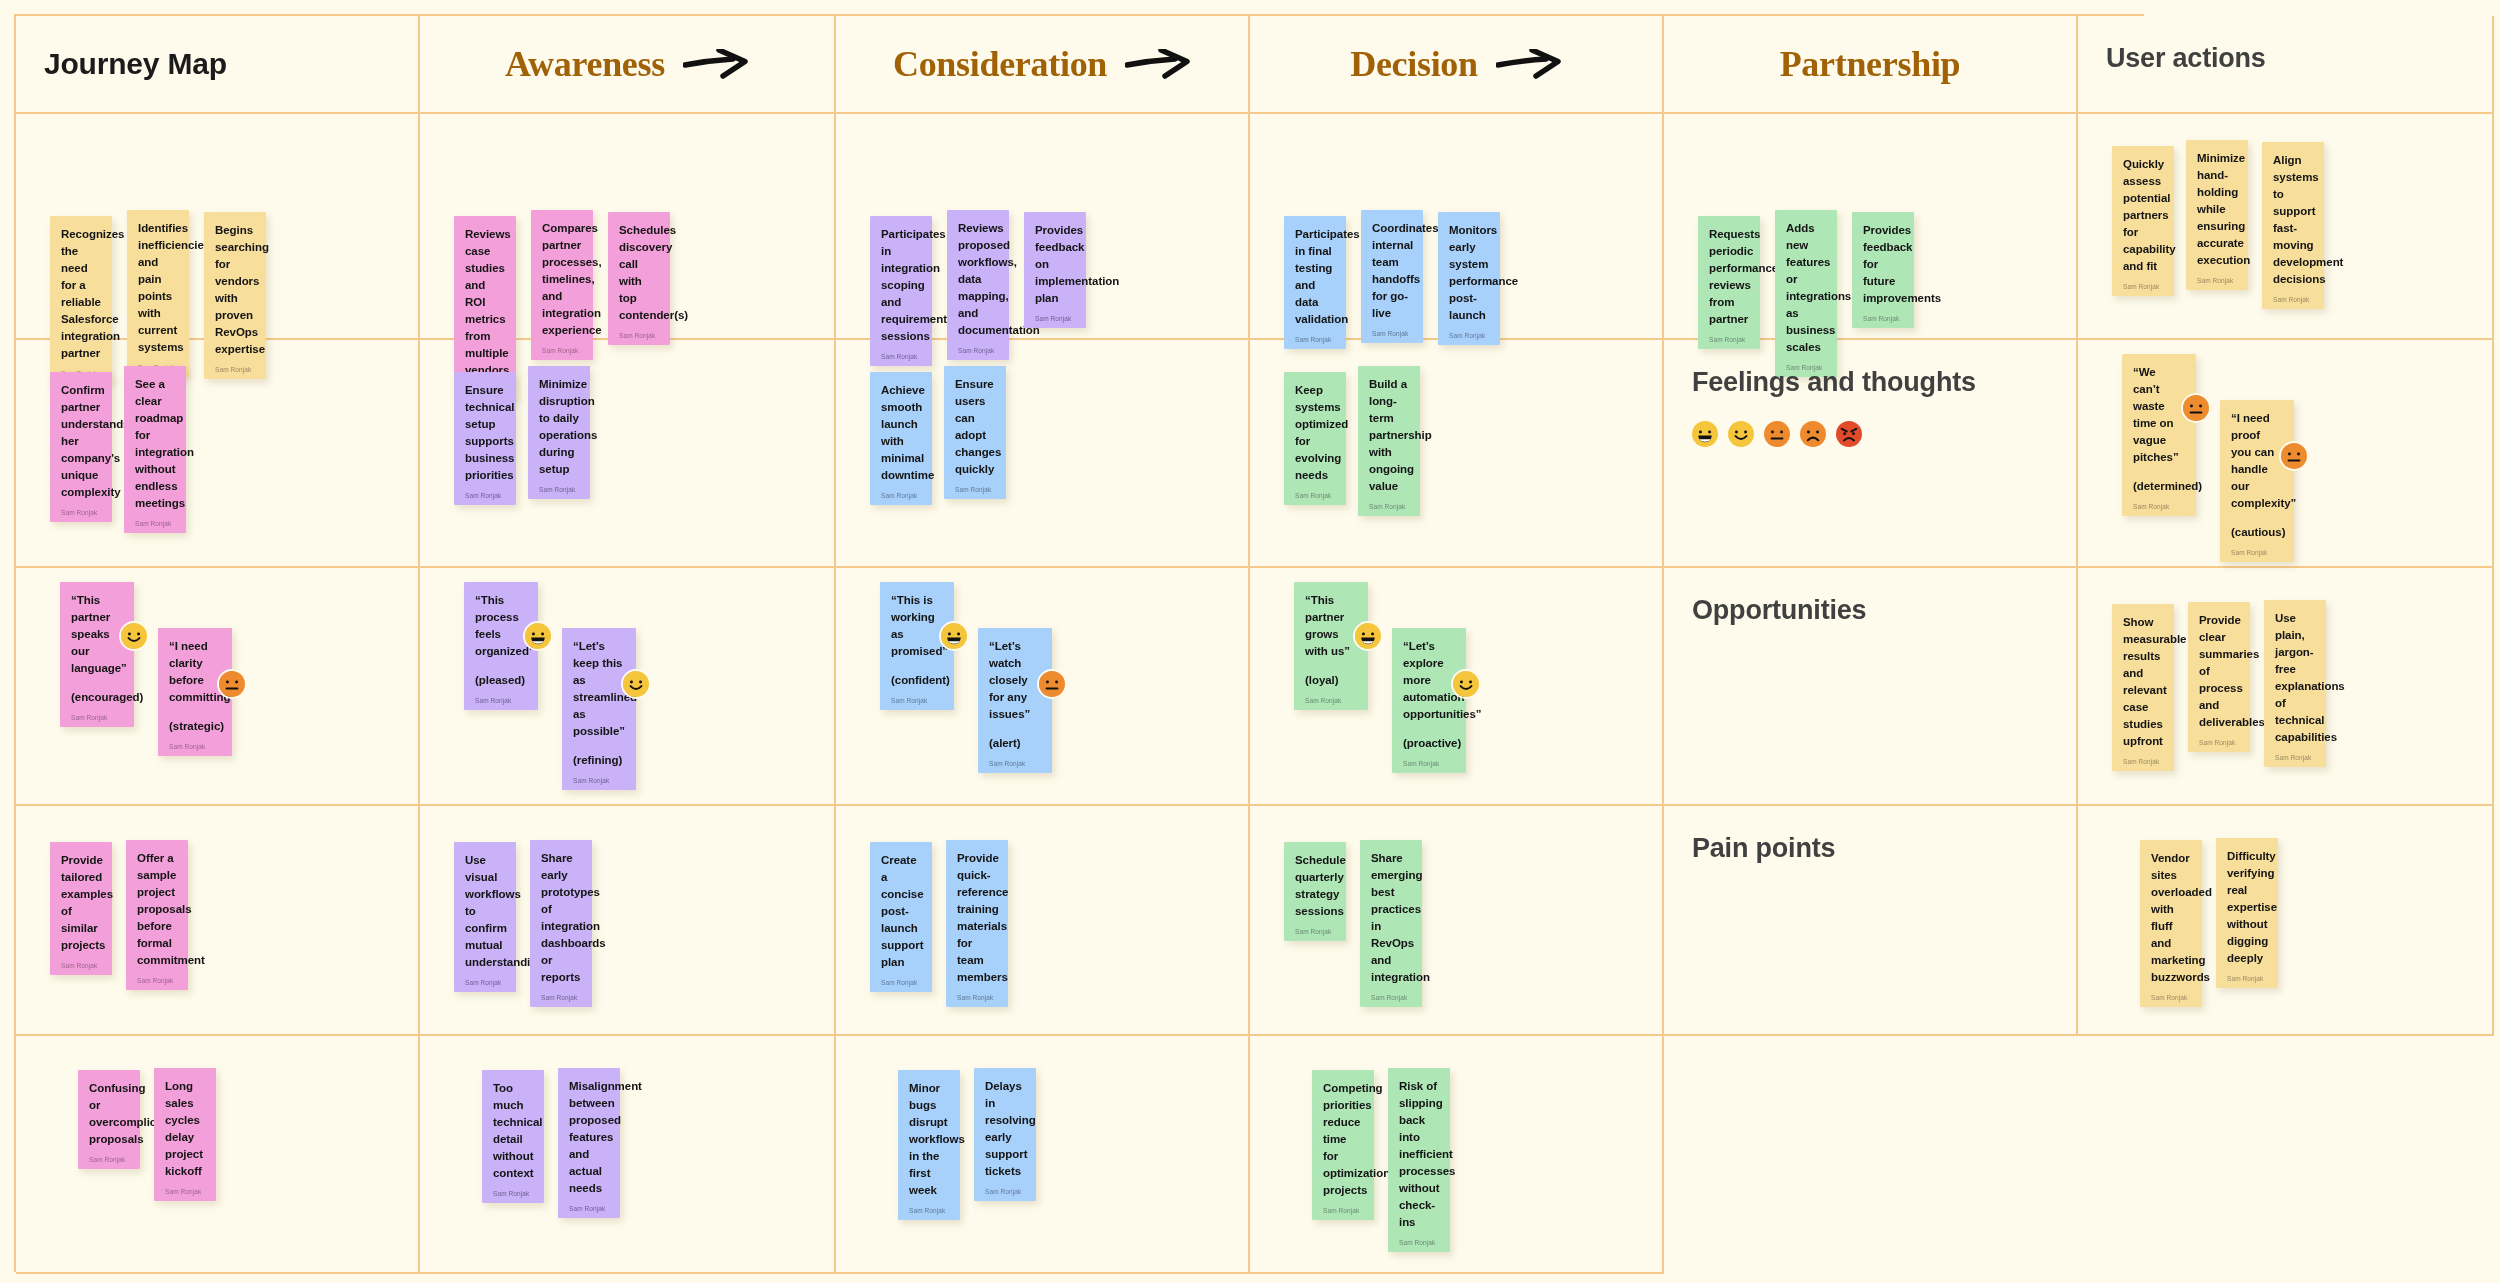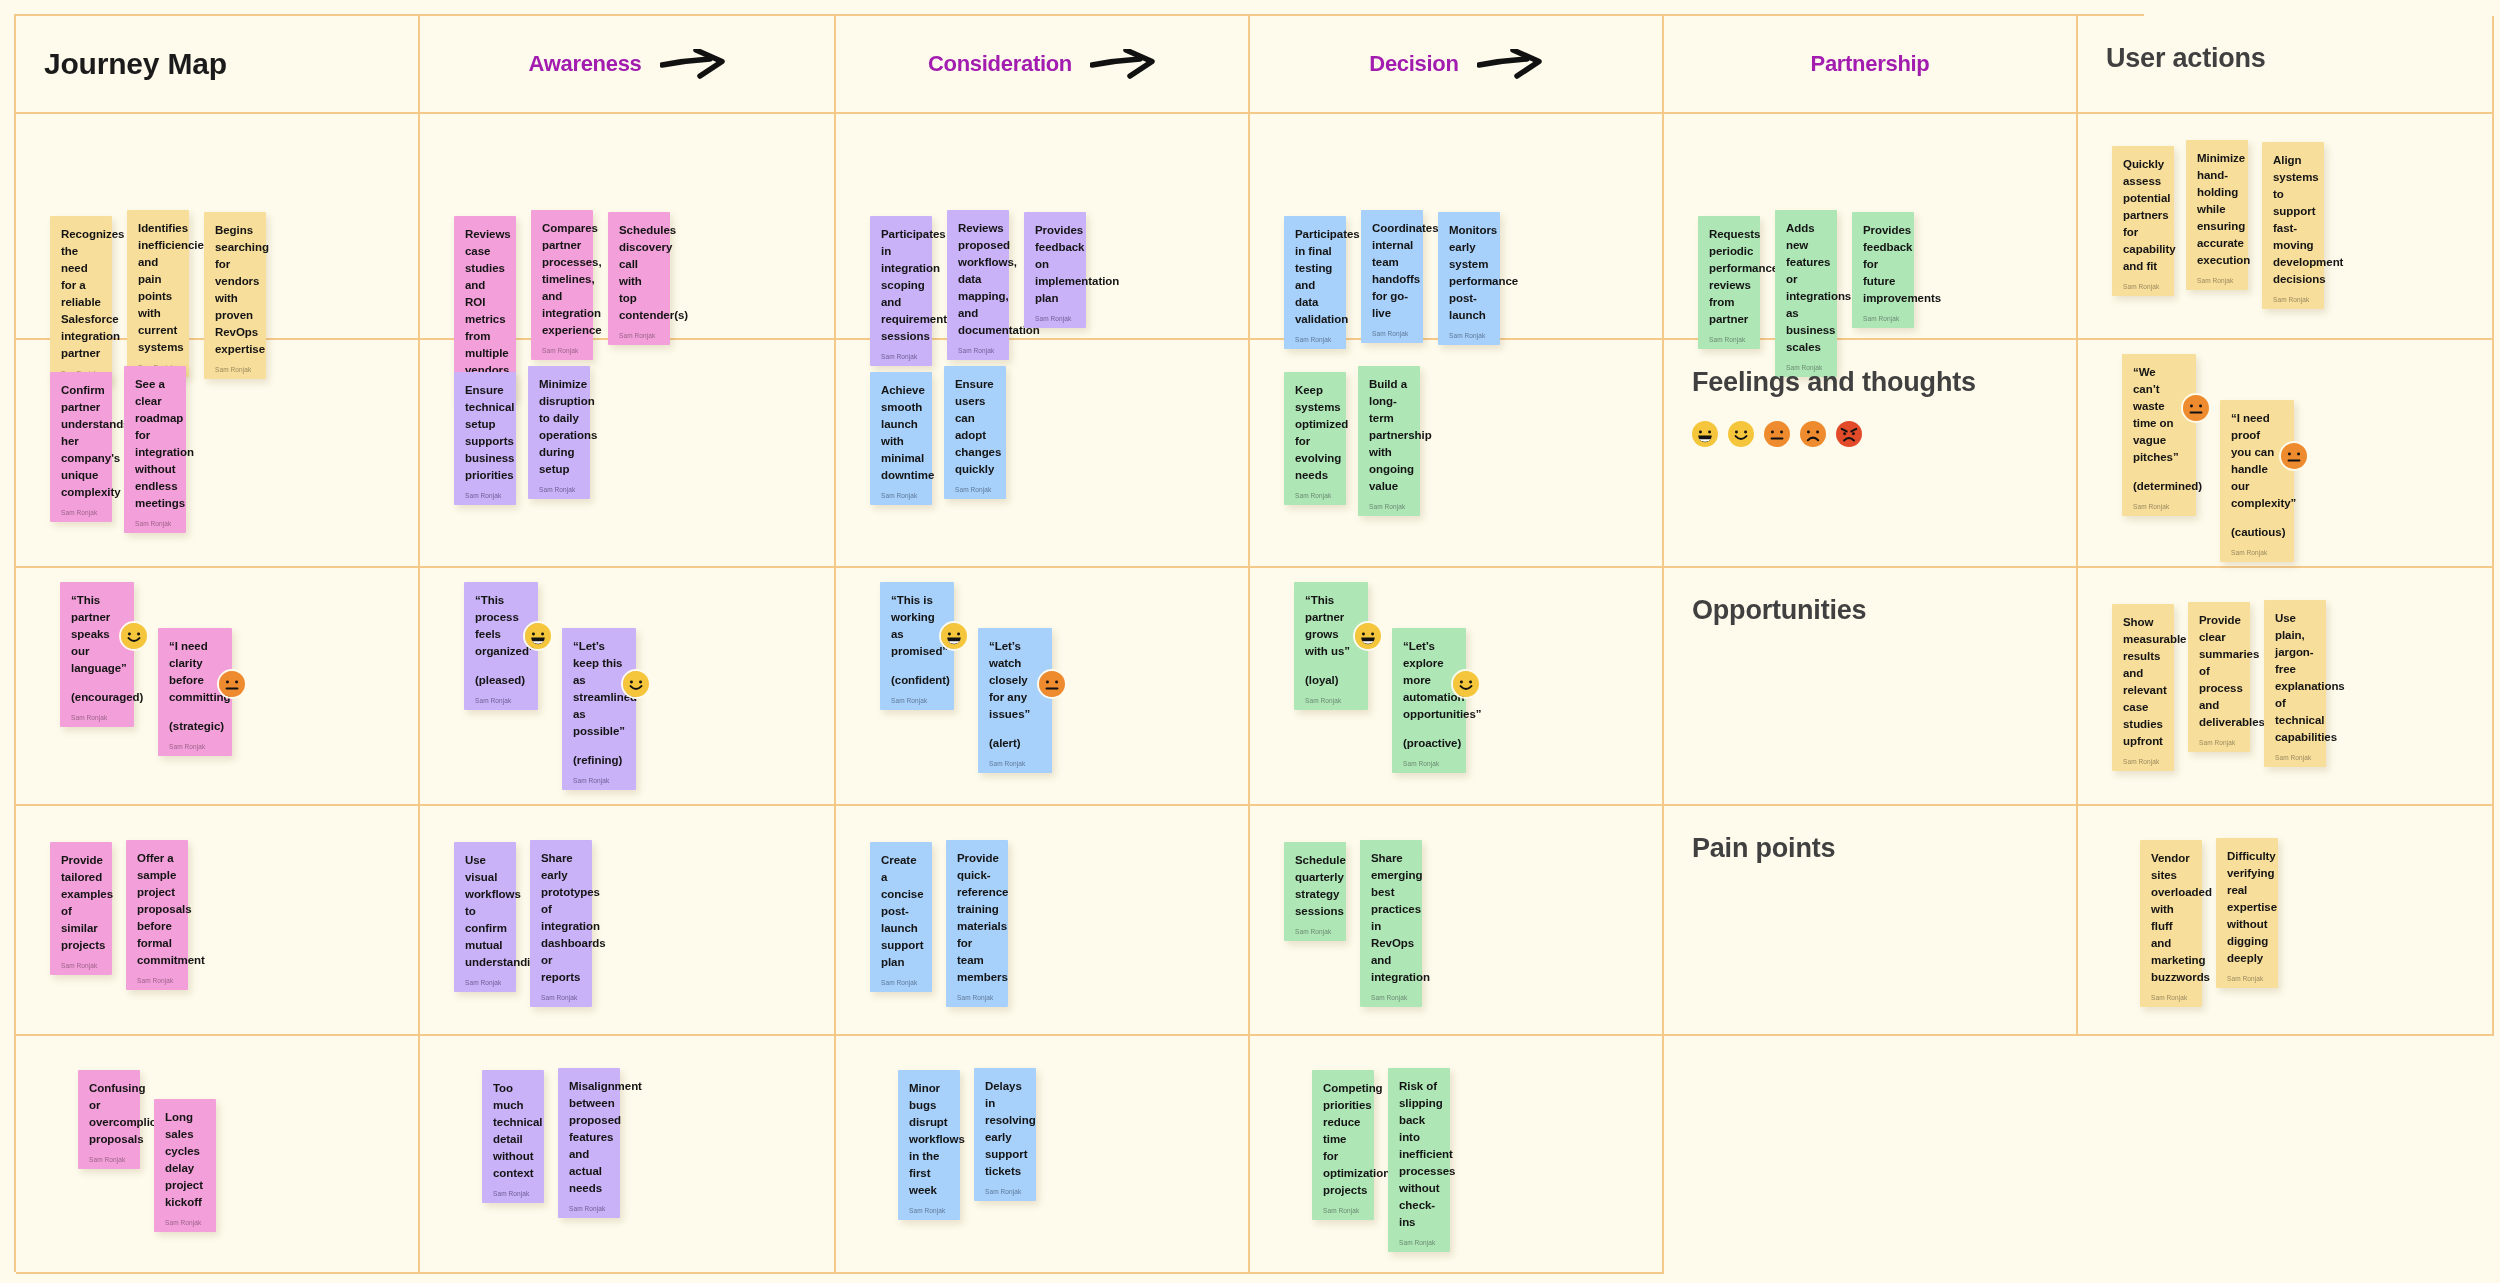--- a/index.html
+++ b/index.html
@@ -41,22 +41,23 @@
     display: flex; align-items: center;
     padding-left: 28px;
     font-size: 30px; font-weight: 700; color: #1b1b1b;
     letter-spacing: -0.2px;
   }
   .stage {
     display: flex; align-items: center; justify-content: center;
     gap: 18px;
   }
   .stage-label {
-    font-size: 22px; font-weight: 700; color: #a21caf;
+    font-size: 36px; font-weight: 700; color: #a16207;
     letter-spacing: -0.3px;
+    font-family: Liberation Serif, serif;
   }
   .arrow-icon { display: block; }
 
   
   .row-label {
     padding: 26px 0 0 28px;
     font-size: 27px; font-weight: 700; color: #404040;
     line-height: 1.22;
     letter-spacing: -0.2px;
   }
@@ -568,21 +569,21 @@
             <div class="note-author">Sam Ronjak</div>
           </div>
         </div>
       </div>
       <div class="cell last-row">
         <div class="notes">
           <div class="note pink" style="left: 62px; top: 34px; width: 62px; min-height: 84px;">
             <div class="note-text">Confusing or overcomplicated proposals</div>
             <div class="note-author">Sam Ronjak</div>
           </div>
-          <div class="note pink" style="left: 138px; top: 32px; width: 62px; min-height: 84px; margin-top: 31px;">
+          <div class="note pink" style="left: 138px; top: 32px; width: 62px; min-height: 84px;">
             <div class="note-text">Long sales cycles delay project kickoff</div>
             <div class="note-author">Sam Ronjak</div>
           </div>
         </div>
       </div>
       <div class="cell last-row">
         <div class="notes">
           <div class="note purple" style="left: 62px; top: 34px; width: 62px; min-height: 84px;">
             <div class="note-text">Too much technical detail without context</div>
             <div class="note-author">Sam Ronjak</div>

